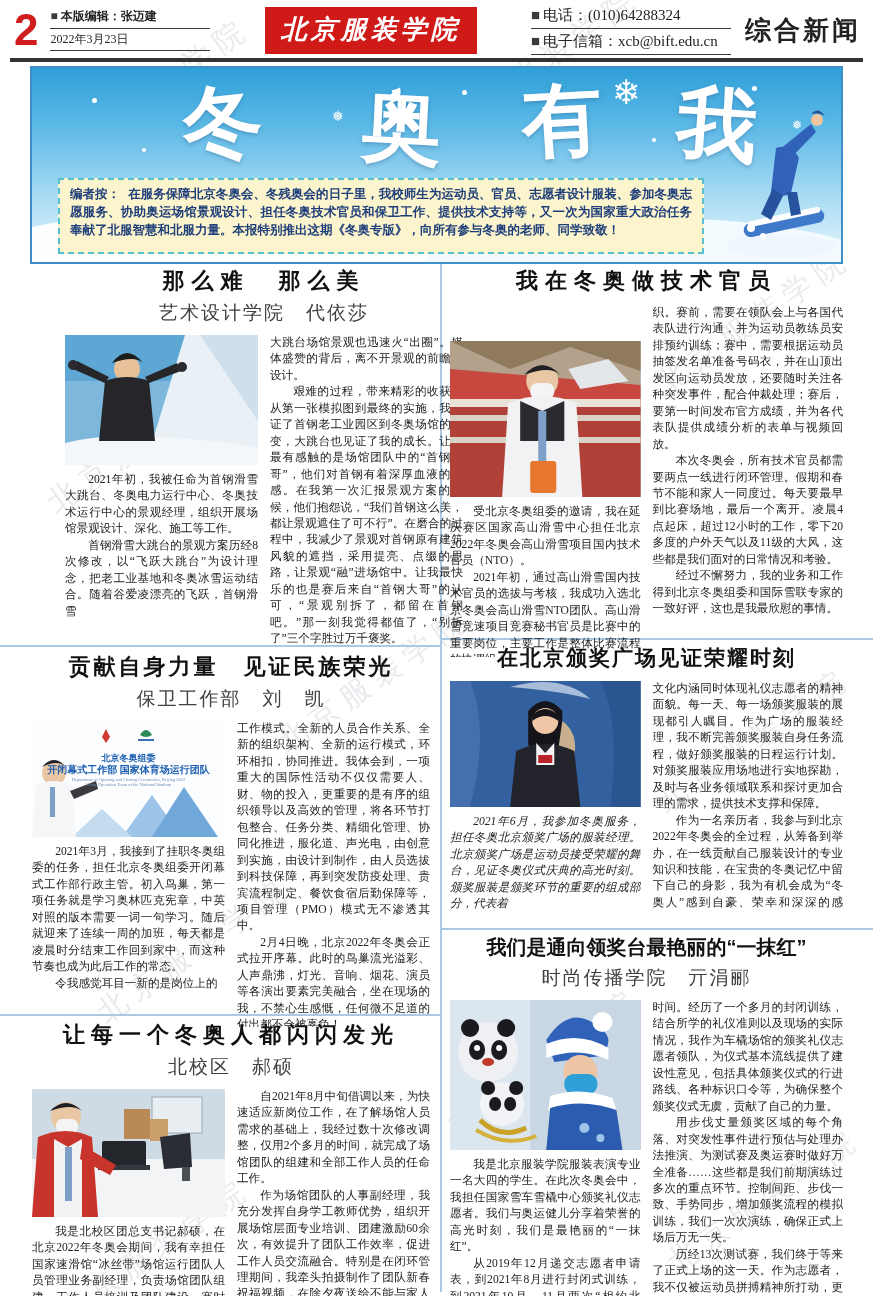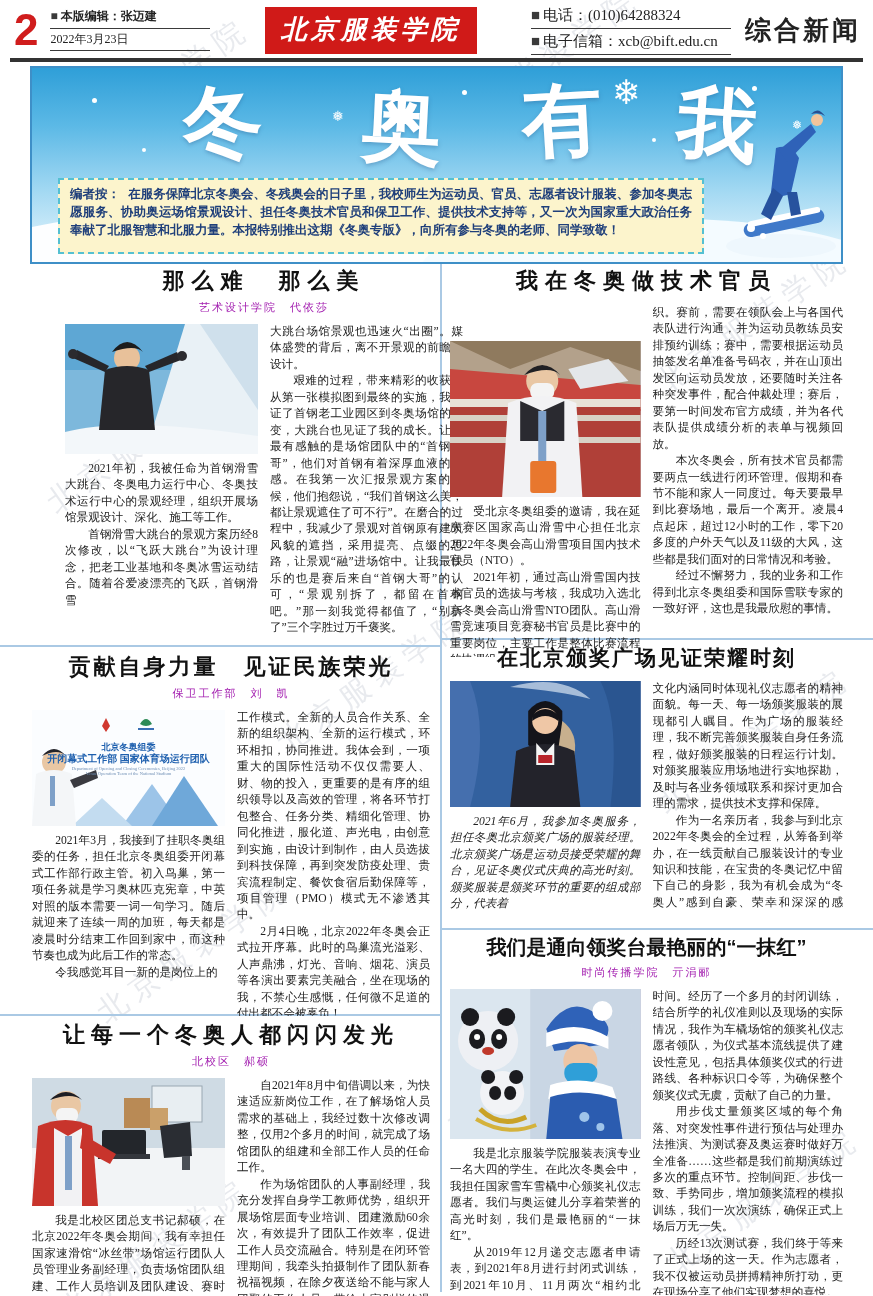--- a/index.html
+++ b/index.html
@@ -36,21 +36,21 @@
         border:2px dashed #54c0d2;padding:5px 10px;font-size:12.5px;line-height:1.45;
         color:#1f3f7a;font-weight:bold;text-align:justify;}
   .note b{margin-right:8px;}
   .skier{position:absolute;right:0;top:20px;}
   
   .vdivider{position:absolute;left:440px;top:264px;width:2px;bottom:4px;background:#aac9e4;}
   .hsep{position:absolute;height:2px;background:#aac9e4;}
   .article{position:absolute;}
   .art-title{text-align:center;font-weight:bold;color:#111;white-space:nowrap;
              font-family:"Liberation Sans","DejaVu Sans",sans-serif;}
-  .art-author{text-align:center;font-size:11px;letter-spacing:2px;color:#a21caf;margin-top:4px;}
+  .art-author{text-align:center;font-size:19px;letter-spacing:2px;color:#404040;margin-top:4px;}
   .art-body{display:flex;gap:12px;margin-top:9px;}
   .col{flex:1;overflow:hidden;font-size:11.6px;line-height:1.42;text-align:justify;}
   .para{margin:0;text-indent:2em;}
   .para.cont{text-indent:0;}
   .photo{position:relative;width:100%;margin:0 0 7px 0;overflow:hidden;background:#ccd;}
   .photo svg{display:block;width:100%;height:100%;}
   .ph-cap{position:absolute;left:0;right:0;top:32px;text-align:center;color:#1d5fae;line-height:1.25;}
   .ph-cap .c1{font-size:9px;font-weight:bold;}
   .ph-cap .c2{font-size:10px;font-weight:bold;}
   .ph-cap .c3,.ph-cap .c4{font-size:4.5px;color:#6f8fb5;}

